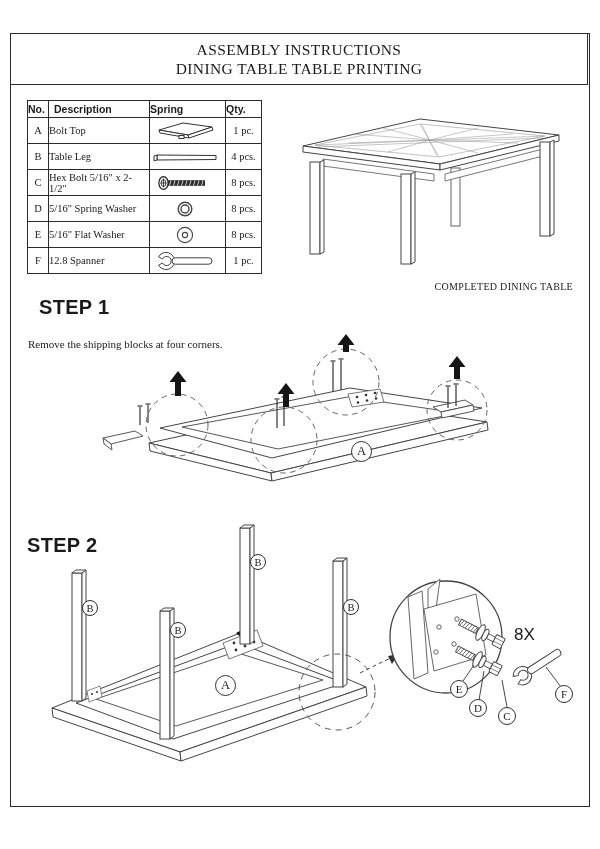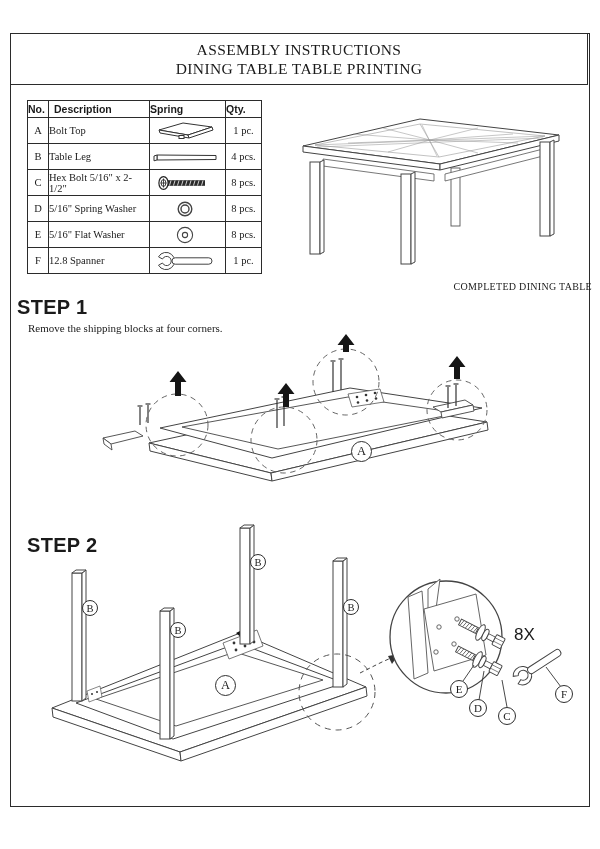--- a/index.html
+++ b/index.html
@@ -17,21 +17,21 @@
         text-align:left;padding-left:5px;}
   table.parts th.c,table.parts td.c{text-align:left;padding-left:0;}
   table.parts td{height:25px;font-size:10.5px;}
   td.no{text-align:center;font-size:11px;}
   td.desc{padding-left:7px;}
   td.qty{text-align:center;font-size:10px;margin-top:23px;}
   td.draw{text-align:center;}
   .abs{position:absolute;}
   .step-head{position:absolute;font-family:"Liberation Sans",sans-serif;font-weight:bold;
         font-size:20px;letter-spacing:.3px;}
-  .step-text{position:absolute;font-size:11px;}
+  .step-text{position:absolute;font-size:11px;margin-top:16px;}
   .caption{position:absolute;font-size:10px;letter-spacing:.3px;text-align:right;}
   .footer{position:absolute;font-size:11.5px;letter-spacing:.6px;text-align:right;}
   .lbl{position:absolute;border:1px solid #2f2f2f;border-radius:50%;background:#fff;
         display:flex;align-items:center;justify-content:center;box-sizing:border-box;}
   .lbl-a{width:21px;height:21px;font-size:12.5px;}
   .lbl-b{width:16px;height:16px;font-size:10.5px;}
   .lbl-s{width:18px;height:18px;font-size:11px;}
   .count-8x{position:absolute;font-family:"Liberation Sans",sans-serif;font-weight:normal;
         font-size:17px;}
   svg{display:block;}
@@ -183,23 +183,23 @@
     </g>
     <g fill="#fff" stroke="#444" stroke-width="1">
       <rect x="17" y="50" width="10" height="92"></rect>
       <polygon points="27,50 31,48 31,140 27,142"></polygon>
       <rect x="108" y="62" width="10" height="90"></rect>
       <polygon points="118,62 122,60 122,150 118,152"></polygon>
       <rect x="247" y="30" width="10" height="94"></rect>
       <polygon points="257,30 261,28 261,122 257,124"></polygon>
     </g>
   </svg>
-  <div class="caption" style="left:412px;top:281px;width:180px">COMPLETED DINING TABLE</div>
-
-  <div class="step-head" style="left:17px;top:296px">STEP 1</div>
+  <div class="caption" style="left:393px;top:281px;width:180px">COMPLETED DINING TABLE</div>
+
+  <div class="step-head" style="left:39px;top:296px">STEP 1</div>
   <div class="step-text" style="left:28px;top:322px">Remove the shipping blocks at four corners.</div>
 
   <svg class="abs" style="left:95px;top:330px" width="400" height="178" viewBox="0 0 400 178">
 
     <polygon points="54,113 252,70 392,92 176,143" fill="#fff" stroke="#444" stroke-width="1"></polygon>
     <polygon points="54,113 176,143 177,151 55,121" fill="#fff" stroke="#444" stroke-width="1"></polygon>
     <polygon points="176,143 392,92 393,100 177,151" fill="#fff" stroke="#444" stroke-width="1"></polygon>
 
     <polygon points="65,98 255,58 387,78 177,128" fill="#fff" stroke="#444" stroke-width="1"></polygon>
     <polygon points="87,97 253,67 364,83 183,119" fill="none" stroke="#444" stroke-width="0.9"></polygon>

